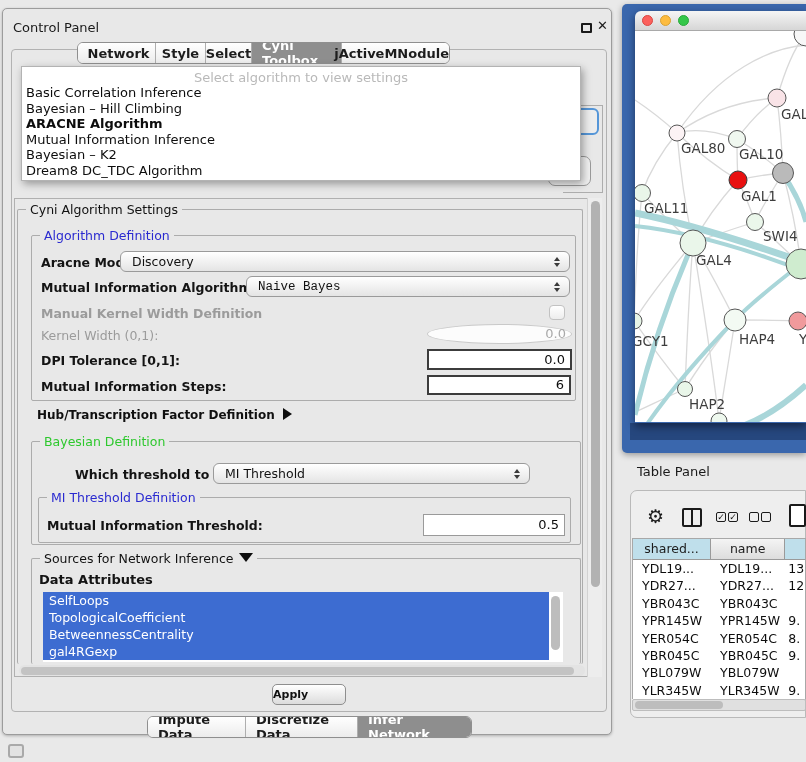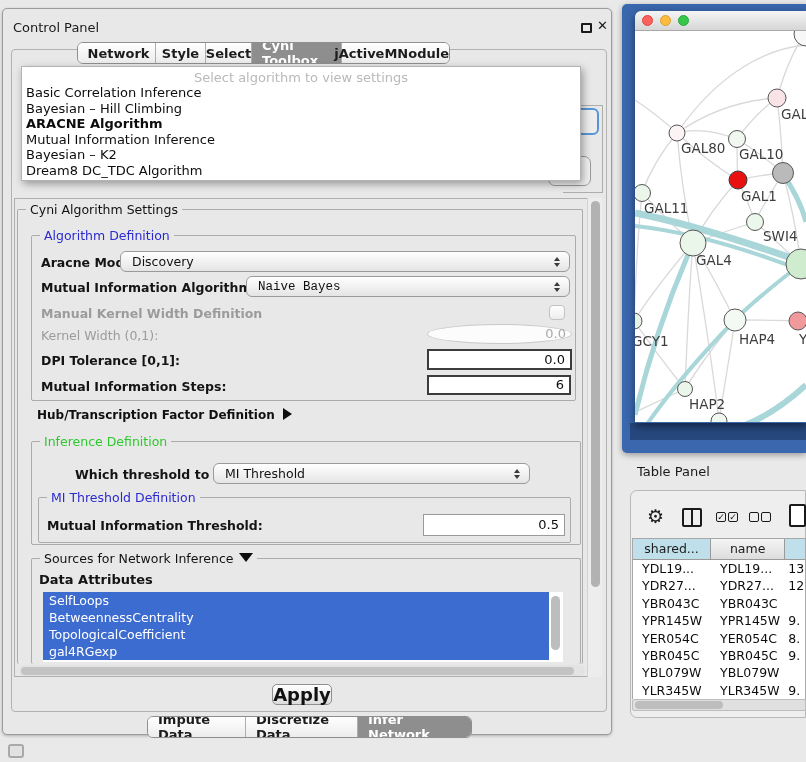--- a/index.html
+++ b/index.html
@@ -53,22 +53,22 @@
     border-left:9px solid #0d0d0d; margin-left:8px; vertical-align:-1px; }
   .tri-down { display:inline-block; width:0; height:0; border-left:7px solid transparent; border-right:7px solid transparent;
     border-top:9px solid #0d0d0d; margin-left:6px; vertical-align:1px; }
   .attr-list { position:absolute; left:40px; top:583px; width:520px; height:70px; background:#ffffff; overflow:hidden; }
   .attr-item { height:17px; line-height:17px; background:#3d6cd1; color:#ffffff; font-size:12.5px; padding-left:6px; width:506px; }
   .list-vscroll { position:absolute; left:508px; top:4px; width:9px; height:54px; background:#bdbdbd; border-radius:5px; }
   .hscroll-track { position:absolute; left:16px; top:656px; width:566px; height:11px; background:#e3e3e3; border-radius:6px; }
   .hscroll-thumb { position:absolute; left:2px; top:1.5px; width:553px; height:8px; background:#c3c3c3; border-radius:5px; }
   .vscroll-track { position:absolute; left:584px; top:189px; width:15px; height:479px; background:#ededed; border-left:1px solid #d2d2d2; }
   .vscroll-thumb { position:absolute; left:2.5px; top:3px; width:9px; height:386px; background:#b2b2b2; border-radius:6px; }
-  .apply-btn { left:269px; top:675px; width:60px; height:21px; border:1px solid #8e8e8e; border-radius:5px;
-    background:linear-gradient(#ffffff,#dcdcdc); font-size:18px; font-weight:600; color:#111; text-align:center; line-height:19px; }
+  .apply-btn { left:269px; top:675px; width:74px; height:21px; border:1px solid #8e8e8e; border-radius:5px;
+    background:linear-gradient(#ffffff,#dcdcdc); font-size:11px; font-weight:600; color:#111; line-height:19px; }
   
   .net-frame { left:622px; top:4px; width:184px; height:449px; background:#3a67ad; border-radius:5px 0 0 5px; box-shadow:0 2px 6px rgba(0,0,0,.35); }
   .net-frame-bottom { left:630px; top:423px; width:176px; height:17px; background:#26477e; }
   .mac-window { left:635px; top:11px; width:171px; height:412px; border-radius:6px 0 0 0; overflow:hidden; box-shadow:0 3px 8px rgba(0,0,10,.5); }
   .mac-titlebar { height:20px; background:linear-gradient(#f5f5f5,#d6d6d6); border-bottom:1px solid #a9a9a9; display:flex; align-items:center; padding-left:7px; }
   .light { width:11px; height:11px; border-radius:50%; margin-right:7px; }
   .light.red { background:#fc615d; border:1px solid #d94743; }
   .light.yellow { background:#fdbc40; border:1px solid #d9a133; }
   .light.green { background:#34c749; border:1px solid #2aa83c; }
   .canvas { width:171px; height:391px; background:#ffffff; position:relative; }
@@ -173,21 +173,21 @@
   <div class="lbl" style="left:38px; top:344px;">DPI Tolerance [0,1]:</div>
   <div class="field dark" style="left:424px; top:340px; width:145px; height:21px; line-height:17px;">0.0</div>
   <div class="lbl" style="left:38px; top:370px;">Mutual Information Steps:</div>
   <div class="field dark" style="left:424px; top:366px; width:144px; height:20px; line-height:16px;">6</div>
 
   <div class="expander" style="left:34px; top:399px;">
     <span>Hub/Transcription Factor Definition</span><span class="tri-right"></span>
   </div>
 
   <div class="group" style="left:28px; top:432px; width:550px; height:104px;">
-    <span class="group-legend legend-green">Inference Definition</span>
+    <span class="group-legend legend-green">Bayesian Definition</span>
   </div>
   <div class="lbl" style="left:72px; top:458px;">Which threshold to use:</div>
   <div class="combo" style="left:210px; top:454px; width:317px; height:21px;">
     <span>MI Threshold</span>
     <span class="spin">
         <i class="up"></i>
         <i class="dn"></i>
       </span>
   </div>
   <div class="group" style="left:35px; top:488px; width:533px; height:46px;">
@@ -197,22 +197,22 @@
   <div class="field norm" style="left:420px; top:505px; width:142px; height:22px; line-height:20px;">0.5</div>
 
   <div class="group" style="left:28px; top:549px; width:550px; height:106px; border-bottom:none;">
     <span class="group-legend" style="color:#111;">
       <span>Sources for Network Inference</span><span class="tri-down"></span>
     </span>
   </div>
   <div class="lbl" style="left:36px; top:563px; font-size:13px;">Data Attributes</div>
   <div class="attr-list">
     <div class="attr-item">SelfLoops</div>
+    <div class="attr-item">TopologicalCoefficient</div>
     <div class="attr-item">BetweennessCentrality</div>
-    <div class="attr-item">TopologicalCoefficient</div>
     <div class="attr-item">gal4RGexp</div>
     <div class="list-vscroll"></div>
   </div>
 
   <div class="hscroll-track">
       <div class="hscroll-thumb"></div>
     </div>
   <div class="vscroll-track">
       <div class="vscroll-thumb"></div>
     </div>

